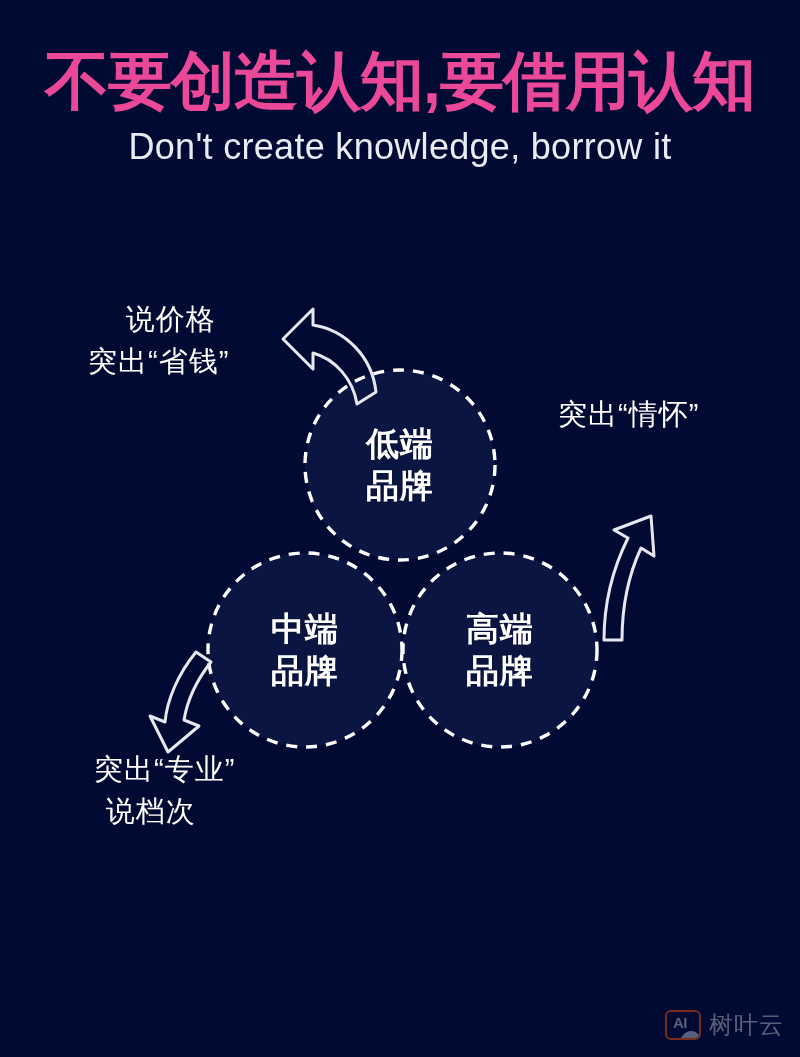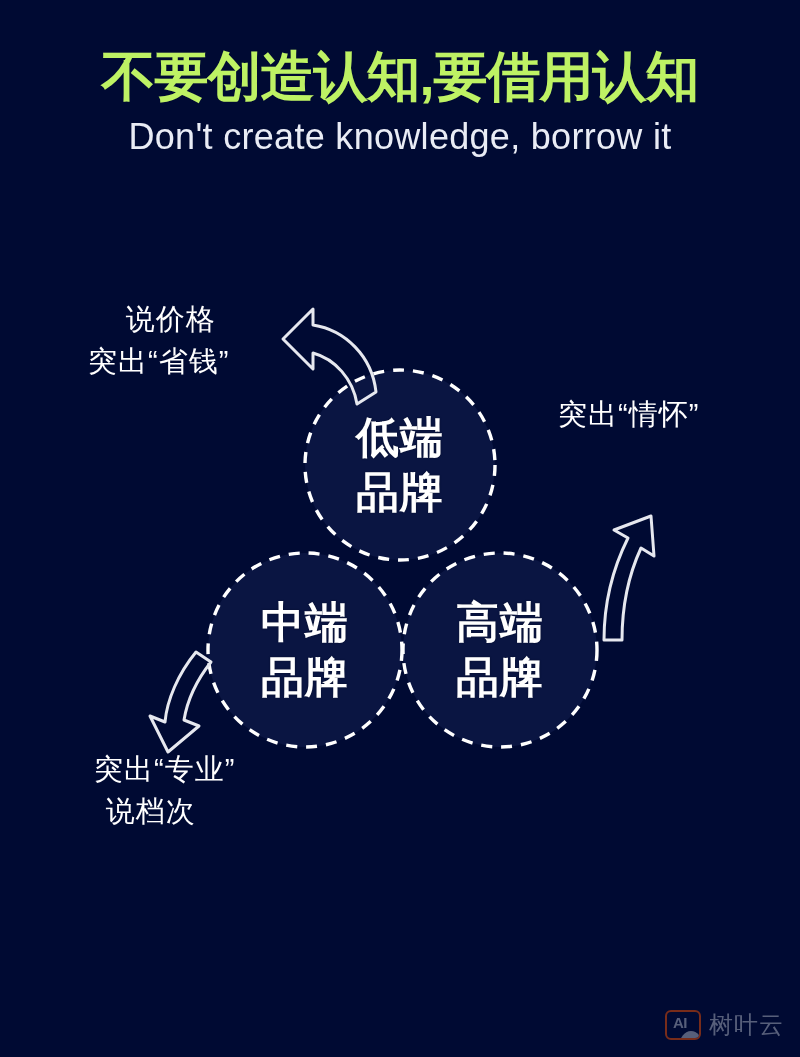--- a/index.html
+++ b/index.html
@@ -20,24 +20,24 @@
   .header {
     position: absolute;
     top: 0;
     left: 0;
     width: 800px;
     text-align: center;
     padding-top: 48px;
     box-sizing: border-box;
   }
   .title {
-    font-size: 54px;
+    font-size: 64px;
     line-height: 1.05;
     font-weight: 700;
-    color: #bef264;
+    color: #ec4899;
     letter-spacing: -1px;
     white-space: nowrap;
     font-family: "Liberation Sans", "DejaVu Sans", sans-serif;
   }
   .subtitle {
     margin-top: 11px;
     font-size: 36px;
     font-weight: 400;
     color: #e9ecf5;
     letter-spacing: 0.3px;
@@ -60,21 +60,21 @@
     height: 1057px;
     display: block;
   }
 
   
   .circle-label {
     position: absolute;
     width: 200px;
     text-align: center;
     color: #ffffff;
-    font-size: 43px;
+    font-size: 33px;
     font-weight: 700;
     line-height: 1.28;
     letter-spacing: 1px;
     transform: translate(-50%, -50%);
     pointer-events: none;
     text-shadow: 0 0 2px rgba(0,0,0,.35);
   }
   .circle-label span { display: block; }
 
   

